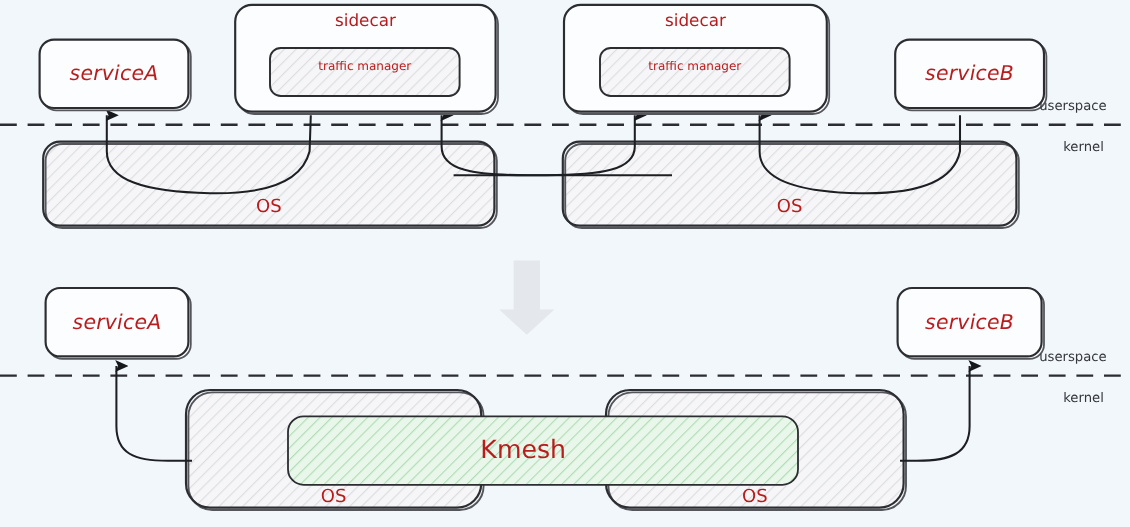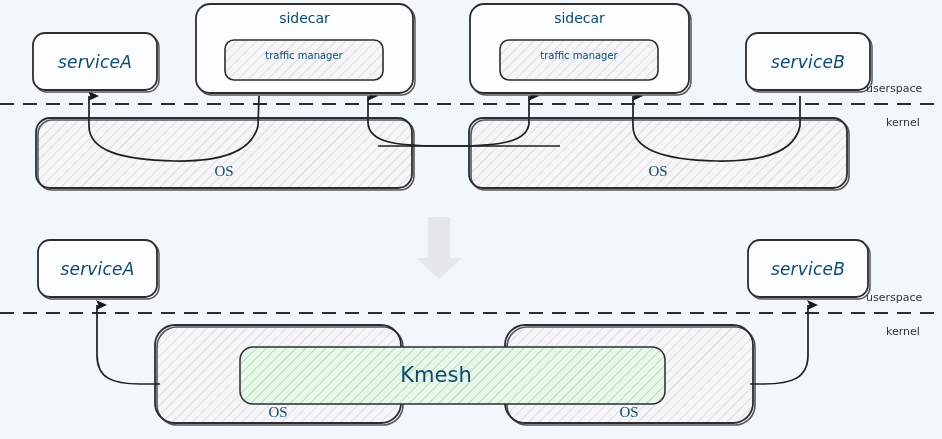--- a/index.html
+++ b/index.html
@@ -17,30 +17,30 @@
   }
   #svg-layer {
     position: absolute;
     left: 0;
     top: 0;
     width: 942px;
     height: 439px;
   }
   .lbl {
     position: absolute;
-    color: #0c4a6e;
+    color: #b91c1c;
     white-space: nowrap;
     pointer-events: none;
   }
   .node-label {
     font-size: 17px;
     letter-spacing: 0.2px;
     font-style: italic;
   }
-  .os-label { font-size: 15px; font-family: Liberation Serif, serif; }
+  .os-label { font-size: 15px; }
   .sidecar-label { font-size: 14px; }
   .inner-label { font-size: 10px; }
   .kmesh-label { font-size: 21px; }
   .edge-label { font-size: 11px; color: #33363b; text-align: center; }
 </style>
 </head>
 <body>
 
 <div id="canvas">
 

